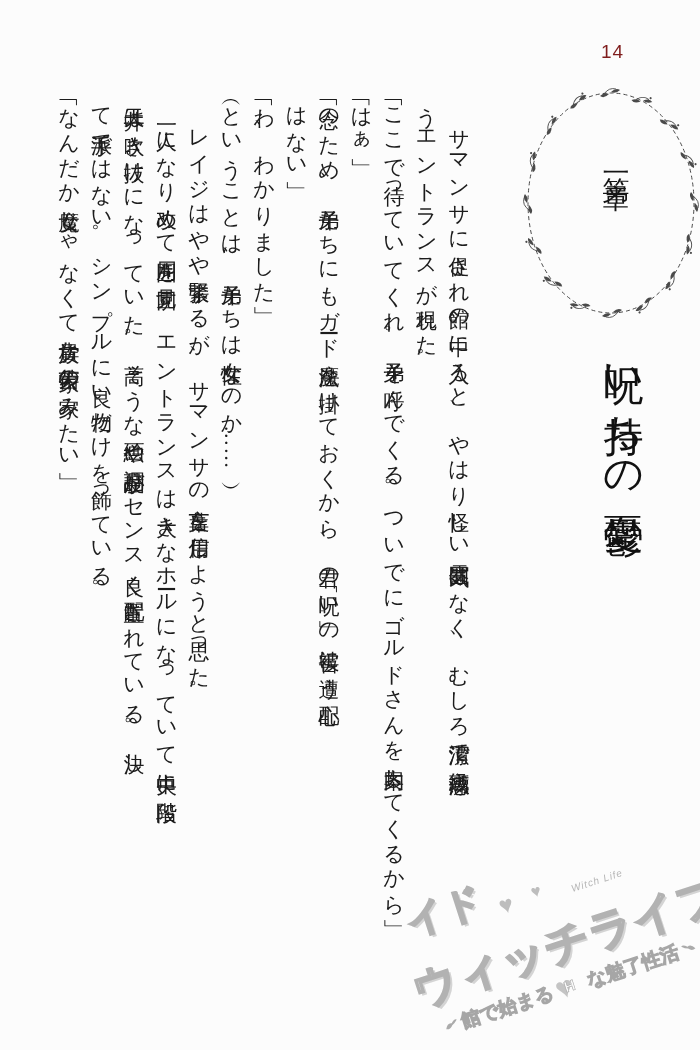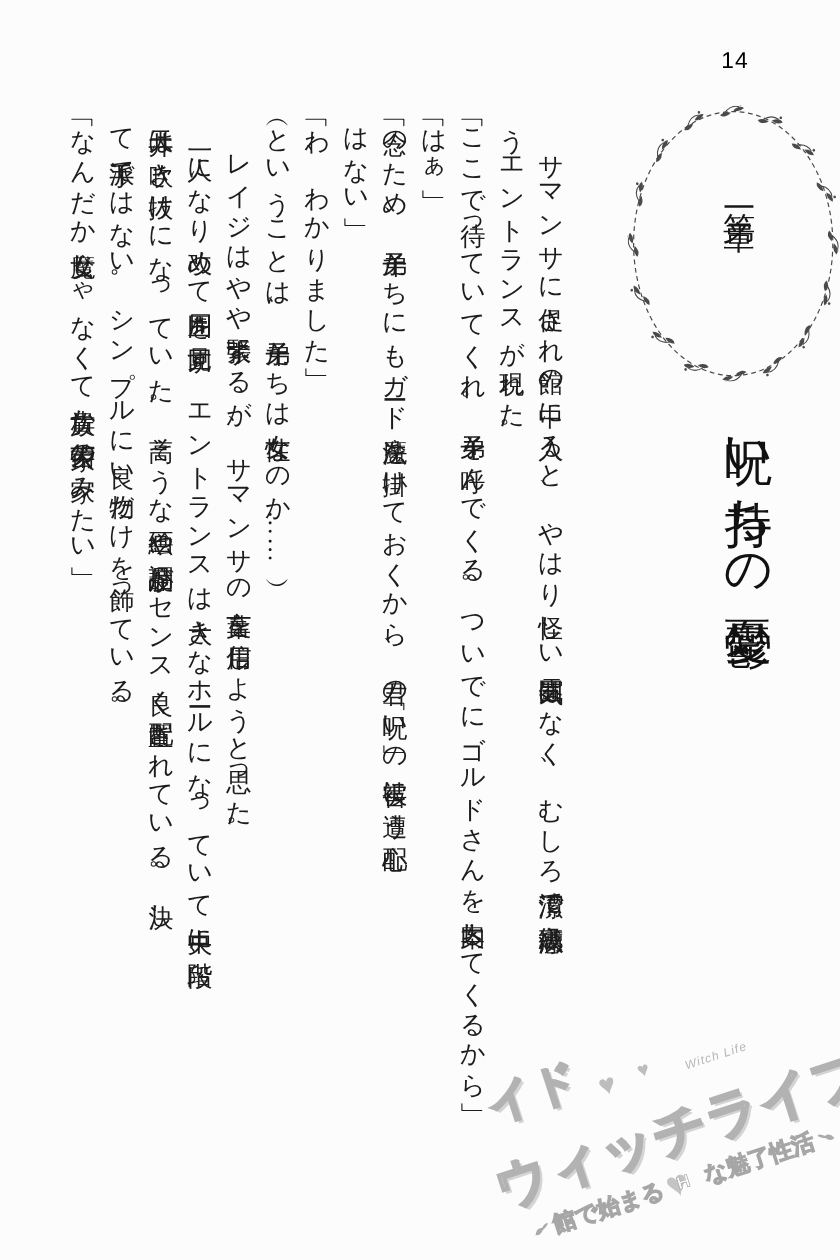--- a/index.html
+++ b/index.html
@@ -8,21 +8,21 @@
     width:700px;height:1050px;
     background:#fcfcfc;
     overflow:hidden;
     font-family:"Liberation Serif","DejaVu Serif",serif;
     color:#1b1b1b;
   }
   
   .page-number{
     position:absolute;left:601px;top:41px;
     font-family:"Liberation Sans","DejaVu Sans",sans-serif;
-    font-size:19px;letter-spacing:1px;color:#000000;
+    font-size:19px;letter-spacing:1px;color:#7f1d1d;
   }
   
   .wreath{position:absolute;left:523px;top:88px;}
   .chapter-number{
     position:absolute;left:598px;top:156px;
     writing-mode:vertical-rl;
     font-size:27px;letter-spacing:3px;color:#151515;
   }
   .chapter-title{
     position:absolute;left:596px;top:336px;

